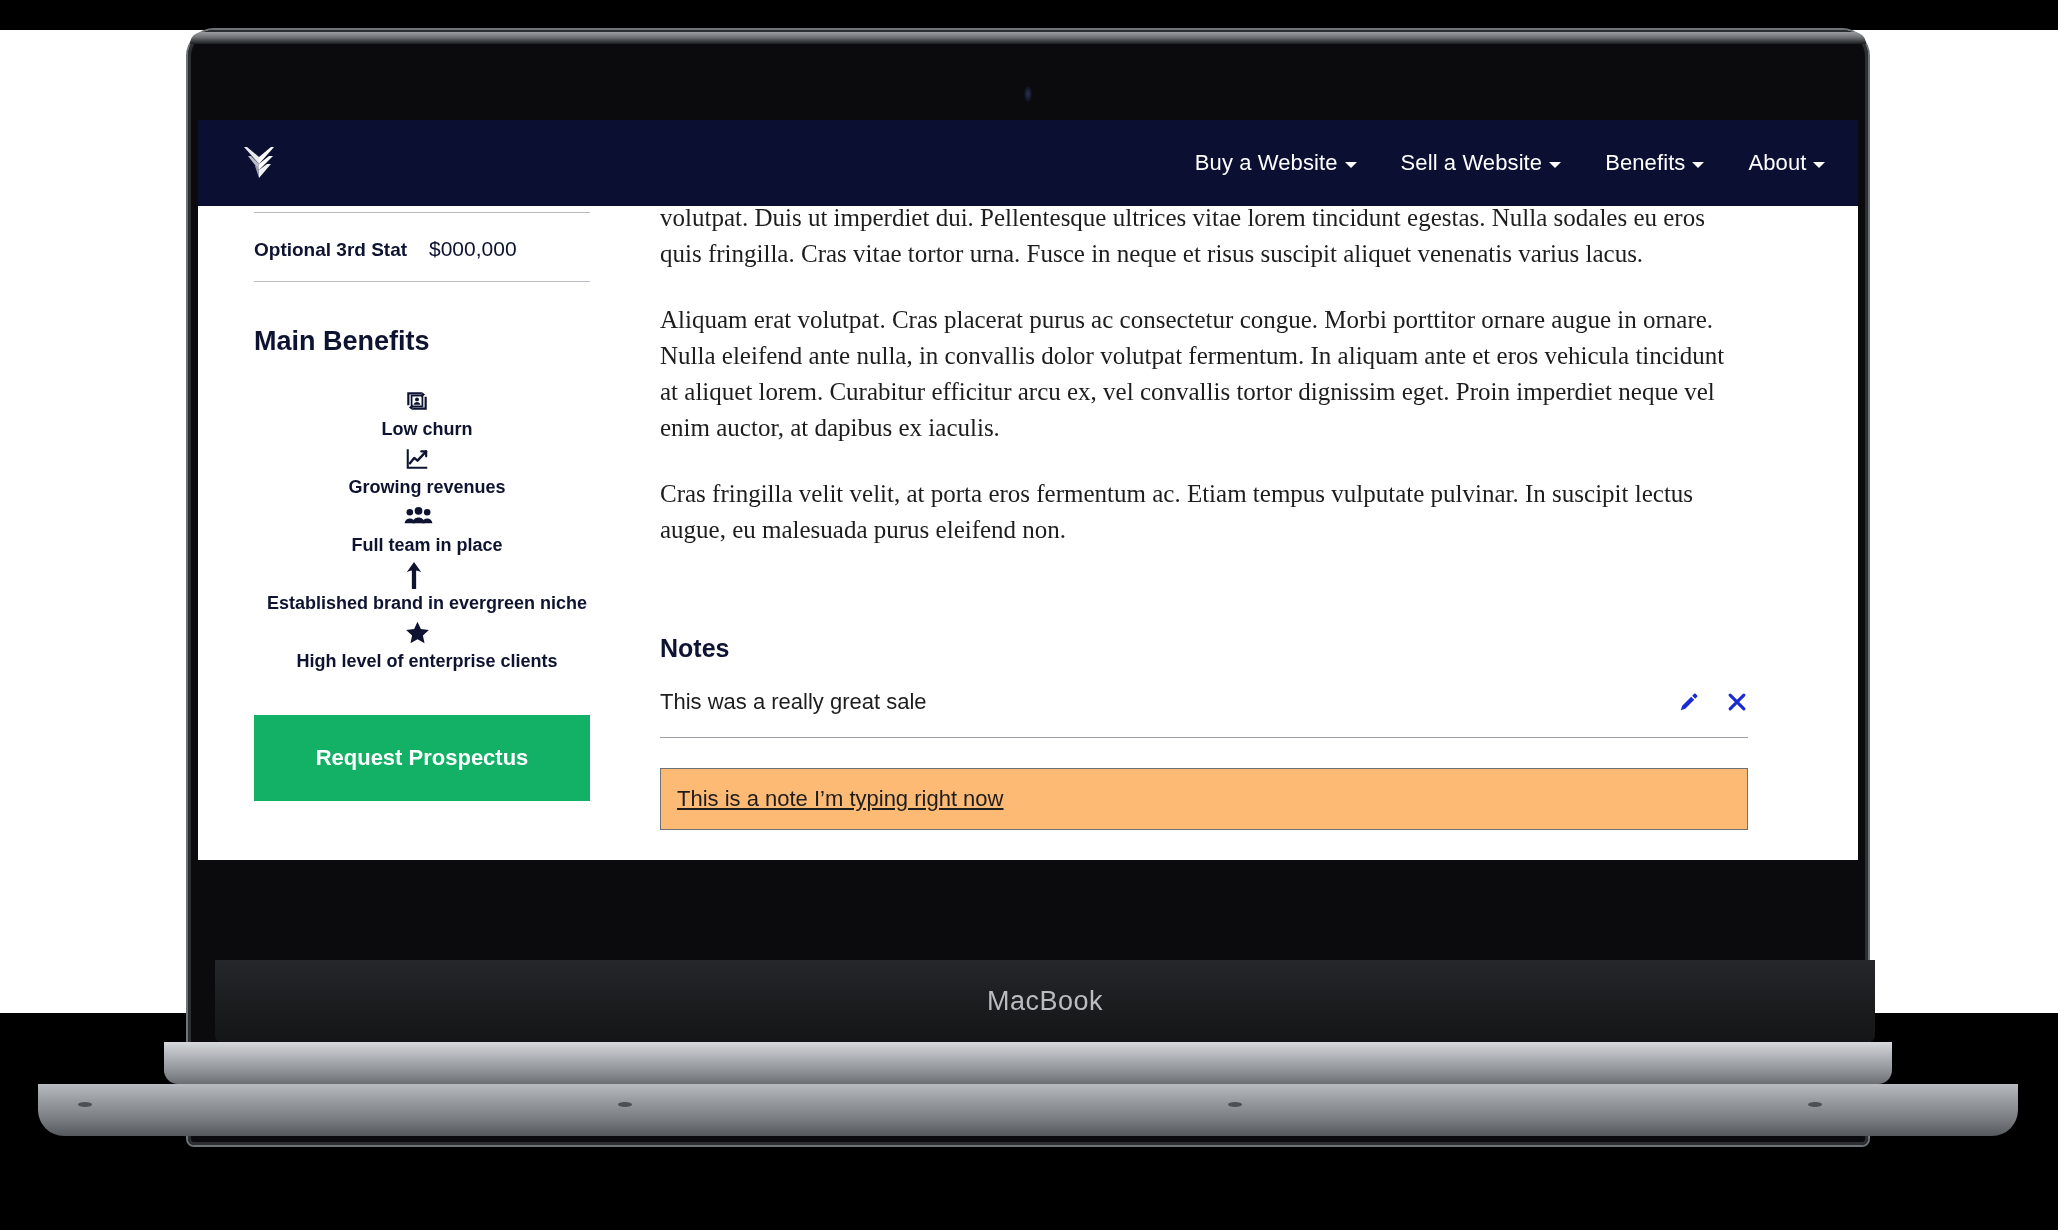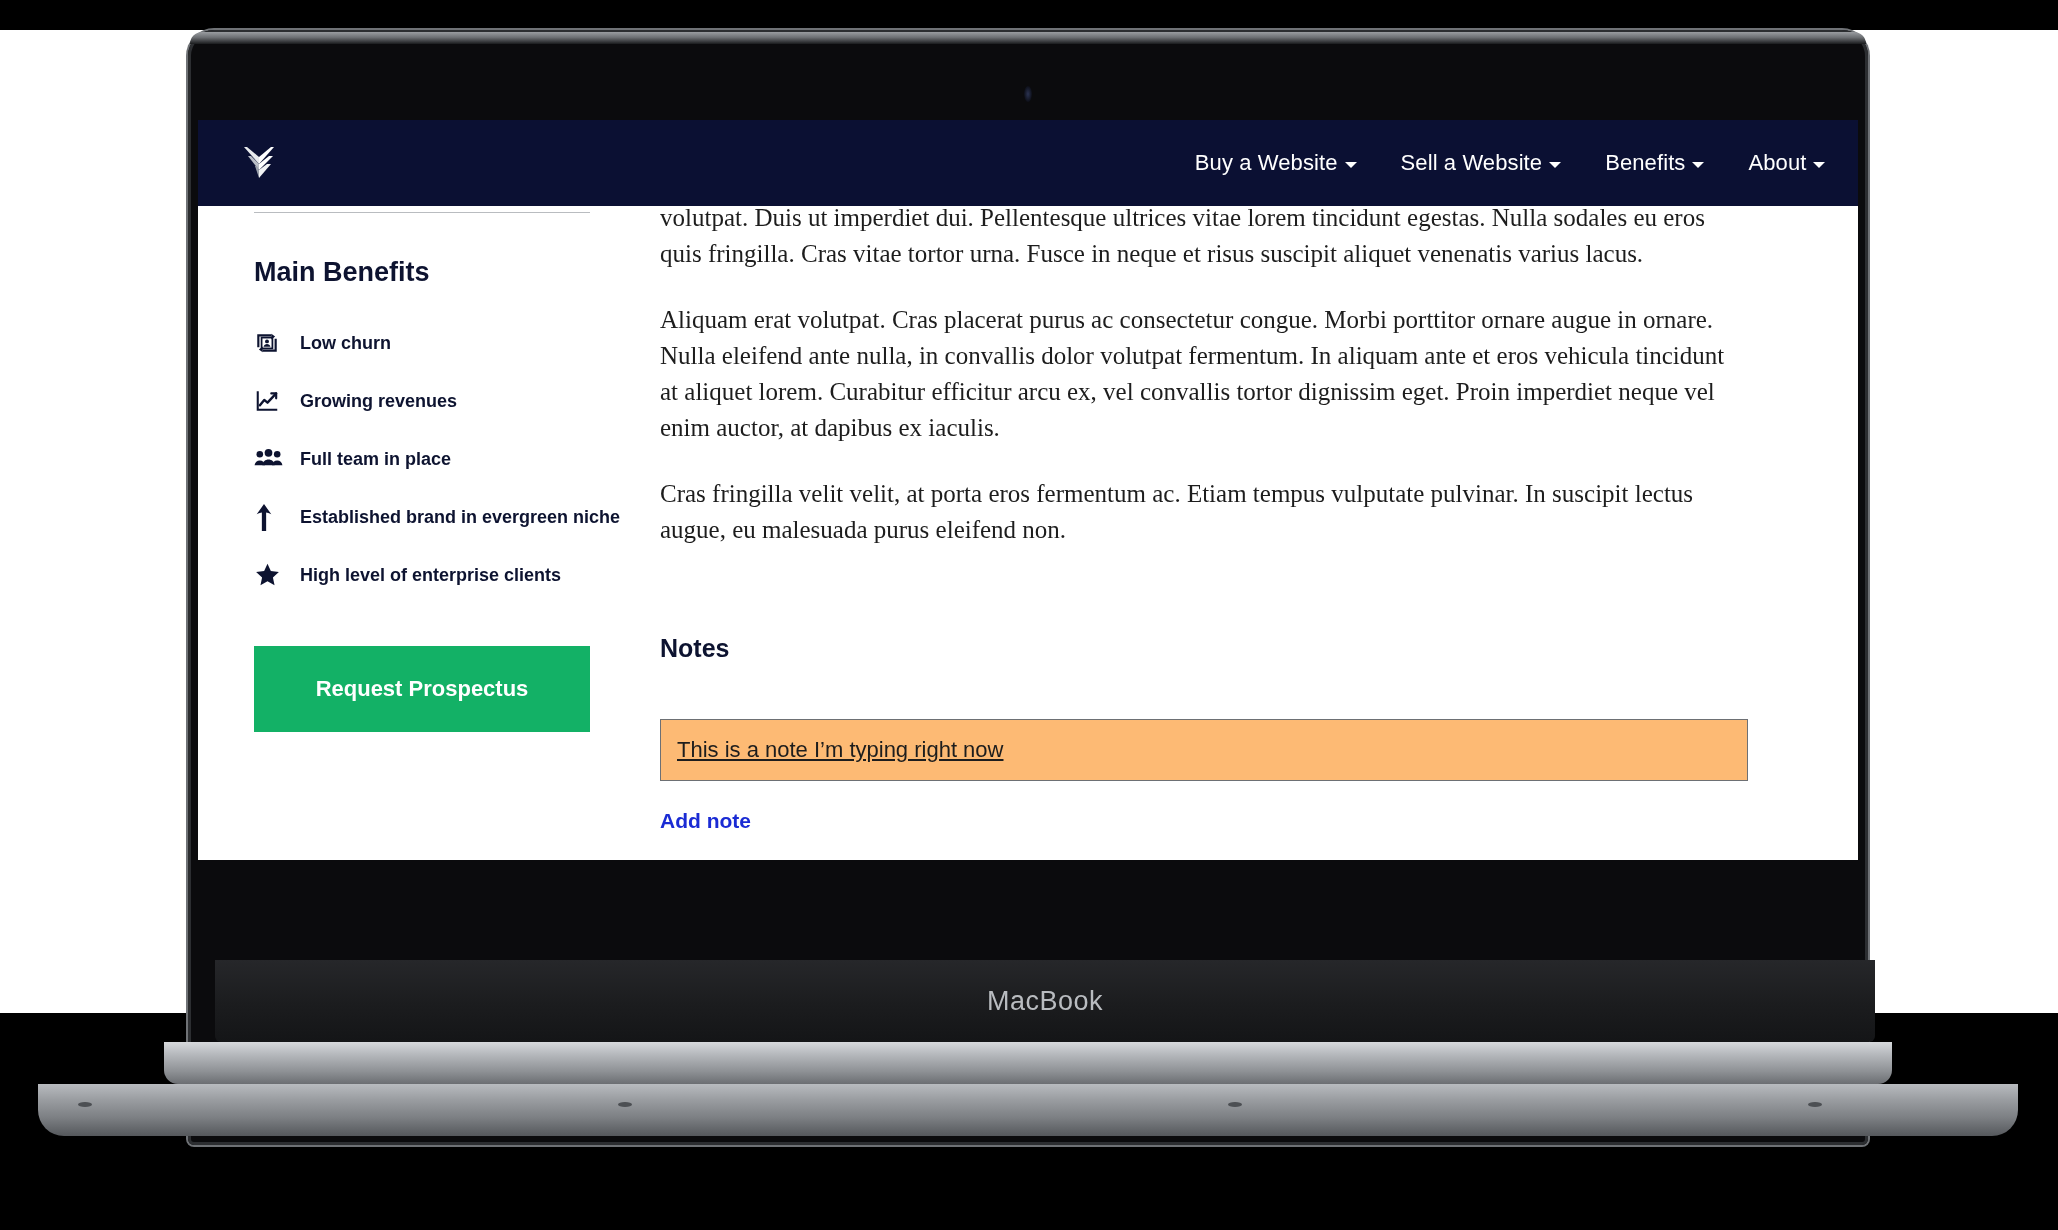--- a/index.html
+++ b/index.html
@@ -144,20 +144,21 @@
   }
   .stat-value { font-size: 21px; color: #0d1330; }
 
   #benefits-title {
     font-size: 27px; font-weight: bold; color: #0d1330;
     margin-top: 44px; margin-bottom: 26px;
   }
   .benefit {
     display: flex; align-items: center;
     height: 58px;
+    flex-direction: column;
   }
   .benefit .bicon {
     width: 36px; flex: 0 0 36px;
     display: flex; align-items: center; justify-content: flex-start;
   }
   .benefit .blabel {
     font-size: 18px; font-weight: bold; color: #0d1330;
     margin-left: 10px; white-space: nowrap;
   }
   #prospectus-btn {
@@ -237,20 +238,24 @@
 
         <div id="content">
 
           <aside id="sidebar">
 
             <div class="stat-row">
               <span class="stat-label">Yearly Revenue</span>
               <span class="stat-value">$403,000</span>
             </div>
 
+            <div class="stat-row">
+              <span class="stat-label">Optional 3rd Stat</span>
+              <span class="stat-value">$000,000</span>
+            </div>
 
             <h2 id="benefits-title">Main Benefits</h2>
 
             <div class="benefit">
               <span class="bicon">
                 <svg width="26" height="26" viewBox="0 0 24 24" fill="#0d1330">
                   <path d="M3 4h13v2H5v10H3z"></path>
                   <path d="M16 3.5l3.5 2.6L16 8.7z"></path>
                   <path d="M21 20H8v-2h11V8h2z"></path>
                   <path d="M8 20.5l-3.5-2.6L8 15.3z"></path>
@@ -314,20 +319,36 @@
             <div id="clipped-line">
               <span>massa. Vivamus scelerisque a urna eu accumsan.</span>
             </div>
 
             <p class="para">Suspendisse ultricies elit nibh, ut hendrerit sapien feugiat eget. Praesent in vehicula nibh. Aliquam erat volutpat. Duis ut imperdiet dui. Pellentesque ultrices vitae lorem tincidunt egestas. Nulla sodales eu eros quis fringilla. Cras vitae tortor urna. Fusce in neque et risus suscipit aliquet venenatis varius lacus.</p>
             <p class="para">Aliquam erat volutpat. Cras placerat purus ac consectetur congue. Morbi porttitor ornare augue in ornare. Nulla eleifend ante nulla, in convallis dolor volutpat fermentum. In aliquam ante et eros vehicula tincidunt at aliquet lorem. Curabitur efficitur arcu ex, vel convallis tortor dignissim eget. Proin imperdiet neque vel enim auctor, at dapibus ex iaculis.</p>
             <p class="para">Cras fringilla velit velit, at porta eros fermentum ac. Etiam tempus vulputate pulvinar. In suscipit lectus augue, eu malesuada purus eleifend non.</p>
 
             <h3 id="notes-title">Notes</h3>
 
+            <div class="note-row">
+              <span class="note-text">This was a really great sale</span>
+              <span class="note-actions">
+                <span class="note-act">
+                  <svg width="22" height="22" viewBox="0 0 24 24" fill="#1a2bd4">
+                    <path d="M20.7 4.5l-1.2-1.2c-.6-.6-1.5-.6-2.1 0l-1.9 1.9 3.3 3.3 1.9-1.9c.6-.6.6-1.5 0-2.1z"></path>
+                    <path d="M14.4 6.3L4.6 16.1 3 21l4.9-1.6 9.8-9.8z"></path>
+                  </svg>
+                </span>
+                <span class="note-act">
+                  <svg width="22" height="22" viewBox="0 0 24 24" stroke="#1a2bd4" stroke-width="3.4" stroke-linecap="round">
+                    <path d="M4.5 4.5l15 15M19.5 4.5l-15 15"></path>
+                  </svg>
+                </span>
+              </span>
+            </div>
 
             <input id="note-input" type="text" value="This is a note I’m typing right now" placeholder="Add a note" style="">
             
 
             <a id="add-note">Add note</a>
           </section>
 
         </div>
 
         <nav id="navbar">

